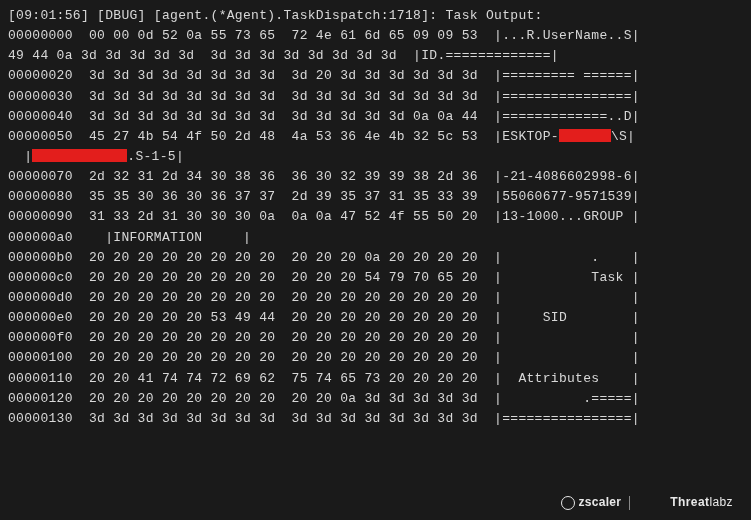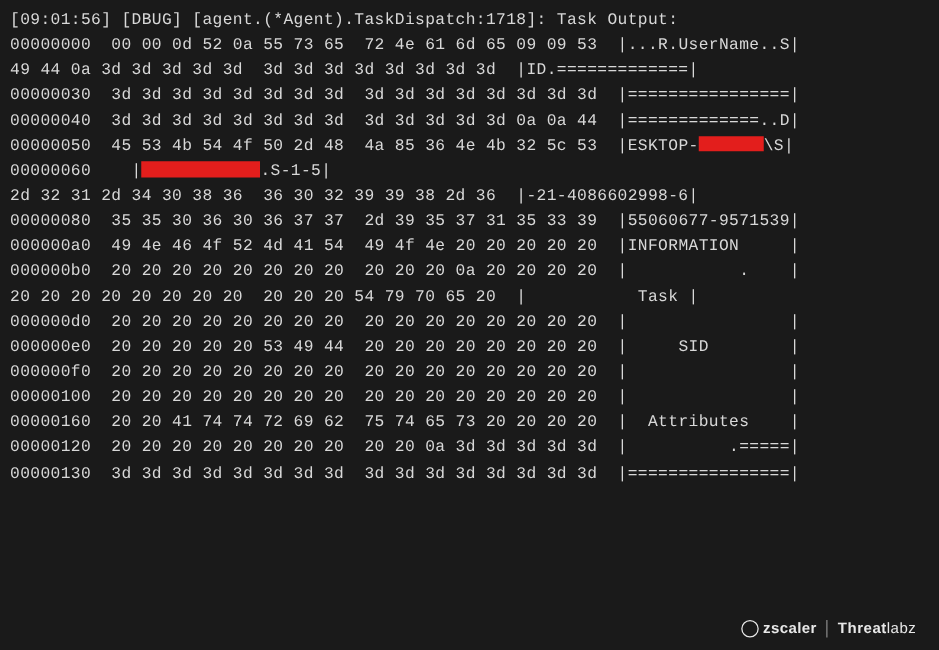--- a/index.html
+++ b/index.html
@@ -50,44 +50,46 @@
   width: 14px; height: 14px; border-radius: 50%;
   border: 1.6px solid #e8e8e8;
   position: relative;
   display: inline-block;
 }
 .zs-logo::before, .zs-logo::after {
   content: ""; position: absolute; background: #1a1a1a;
 }
 .zs-brand { font-weight: 600; letter-spacing: 0.3px; }
 .tl-brand { font-weight: 300; letter-spacing: 0.4px; }
-.tl-brand b { font-weight: 700; }
+.tl-brand b { font-weight: 700; margin-left: 32px; }
 .divider { width: 1px; height: 14px; background: #888; }
 </style>
 </head>
 <body>
 
 <div class="line">[09:01:56] [DBUG] [agent.(*Agent).TaskDispatch:1718]: Task Output:</div>
 <div id="hex-body">
     <div class="hex-row"><span class="offset">00000000  </span><span class="hex">00 00 0d 52 0a 55 73 65  72 4e 61 6d 65 09 09 53</span><span class="sep">  </span><span class="ascii">|...R.UserName..S|</span></div>
     <div class="hex-row"><span class="hex">49 44 0a 3d 3d 3d 3d 3d  3d 3d 3d 3d 3d 3d 3d 3d</span><span class="sep">  </span><span class="ascii">|ID.=============|</span></div>
+    <div class="hex-row"><span class="offset">00000020  </span><span class="hex">3d 3d 3d 3d 3d 3d 3d 3d  3d 20 3d 3d 3d 3d 3d 3d</span><span class="sep">  </span><span class="ascii">|========= ======|</span></div>
     <div class="hex-row"><span class="offset">00000030  </span><span class="hex">3d 3d 3d 3d 3d 3d 3d 3d  3d 3d 3d 3d 3d 3d 3d 3d</span><span class="sep">  </span><span class="ascii">|================|</span></div>
     <div class="hex-row"><span class="offset">00000040  </span><span class="hex">3d 3d 3d 3d 3d 3d 3d 3d  3d 3d 3d 3d 3d 0a 0a 44</span><span class="sep">  </span><span class="ascii">|=============..D|</span></div>
-    <div class="hex-row"><span class="offset">00000050  </span><span class="hex">45 53 4b 54 4f 50 2d 48  4a 85 36 4e 4b 32 5c 53</span><span class="sep">  </span><span class="ascii">|ESKTOP-<span class="redact redact52"></span>\S|</span></div>
-    <div class="hex-row"><span class="offset">00000060  </span><span class="sep">  </span><span class="ascii">|<span class="redact redact95"></span>.S-1-5|</span></div>
-    <div class="hex-row"><span class="hex">2d 32 31 2d 34 30 38 36  36 30 32 39 39 38 2d 36</span><span class="sep">  </span><span class="ascii">|-21-4086602998-6|</span></div>
+    <div class="hex-row"><span class="offset">00000050  </span><span class="hex">45 27 4b 54 4f 50 2d 48  4a 53 36 4e 4b 32 5c 53</span><span class="sep">  </span><span class="ascii">|ESKTOP-<span class="redact redact52"></span>\S|</span></div>
+    <div class="hex-row"><span class="sep">  </span><span class="ascii">|<span class="redact redact95"></span>.S-1-5|</span></div>
+    <div class="hex-row"><span class="offset">00000070  </span><span class="hex">2d 32 31 2d 34 30 38 36  36 30 32 39 39 38 2d 36</span><span class="sep">  </span><span class="ascii">|-21-4086602998-6|</span></div>
     <div class="hex-row"><span class="offset">00000080  </span><span class="hex">35 35 30 36 30 36 37 37  2d 39 35 37 31 35 33 39</span><span class="sep">  </span><span class="ascii">|55060677-9571539|</span></div>
-    <div class="hex-row"><span class="offset">000000a0  </span><span class="hex">49 4e 46 4f 52 4d 41 54  49 4f 4e 20 20 20 20 20</span><span class="sep">  </span><span class="ascii">|INFORMATION     |</span></div>
+    <div class="hex-row"><span class="offset">00000090  </span><span class="hex">31 33 2d 31 30 30 30 0a  0a 0a 47 52 4f 55 50 20</span><span class="sep">  </span><span class="ascii">|13-1000...GROUP |</span></div>
+    <div class="hex-row"><span class="offset">000000a0  </span><span class="sep">  </span><span class="ascii">|INFORMATION     |</span></div>
     <div class="hex-row"><span class="offset">000000b0  </span><span class="hex">20 20 20 20 20 20 20 20  20 20 20 0a 20 20 20 20</span><span class="sep">  </span><span class="ascii">|           .    |</span></div>
-    <div class="hex-row"><span class="hex">20 20 20 20 20 20 20 20  20 20 20 54 79 70 65 20</span><span class="sep">  </span><span class="ascii">|           Task |</span></div>
+    <div class="hex-row"><span class="offset">000000c0  </span><span class="hex">20 20 20 20 20 20 20 20  20 20 20 54 79 70 65 20</span><span class="sep">  </span><span class="ascii">|           Task |</span></div>
     <div class="hex-row"><span class="offset">000000d0  </span><span class="hex">20 20 20 20 20 20 20 20  20 20 20 20 20 20 20 20</span><span class="sep">  </span><span class="ascii">|                |</span></div>
     <div class="hex-row"><span class="offset">000000e0  </span><span class="hex">20 20 20 20 20 53 49 44  20 20 20 20 20 20 20 20</span><span class="sep">  </span><span class="ascii">|     SID        |</span></div>
     <div class="hex-row"><span class="offset">000000f0  </span><span class="hex">20 20 20 20 20 20 20 20  20 20 20 20 20 20 20 20</span><span class="sep">  </span><span class="ascii">|                |</span></div>
     <div class="hex-row"><span class="offset">00000100  </span><span class="hex">20 20 20 20 20 20 20 20  20 20 20 20 20 20 20 20</span><span class="sep">  </span><span class="ascii">|                |</span></div>
-    <div class="hex-row"><span class="offset">00000160  </span><span class="hex">20 20 41 74 74 72 69 62  75 74 65 73 20 20 20 20</span><span class="sep">  </span><span class="ascii">|  Attributes    |</span></div>
+    <div class="hex-row"><span class="offset">00000110  </span><span class="hex">20 20 41 74 74 72 69 62  75 74 65 73 20 20 20 20</span><span class="sep">  </span><span class="ascii">|  Attributes    |</span></div>
     <div class="hex-row"><span class="offset">00000120  </span><span class="hex">20 20 20 20 20 20 20 20  20 20 0a 3d 3d 3d 3d 3d</span><span class="sep">  </span><span class="ascii">|          .=====|</span></div>
     <div class="hex-row"><span class="offset">00000130  </span><span class="hex">3d 3d 3d 3d 3d 3d 3d 3d  3d 3d 3d 3d 3d 3d 3d 3d</span><span class="sep">  </span><span class="ascii">|================|</span></div>
   </div>
 
 <div class="footer">
   <span class="zs-wrap">
     <span class="zs-logo"></span>
     <span class="zs-brand">zscaler</span>
   </span>
   <span class="divider"></span>

